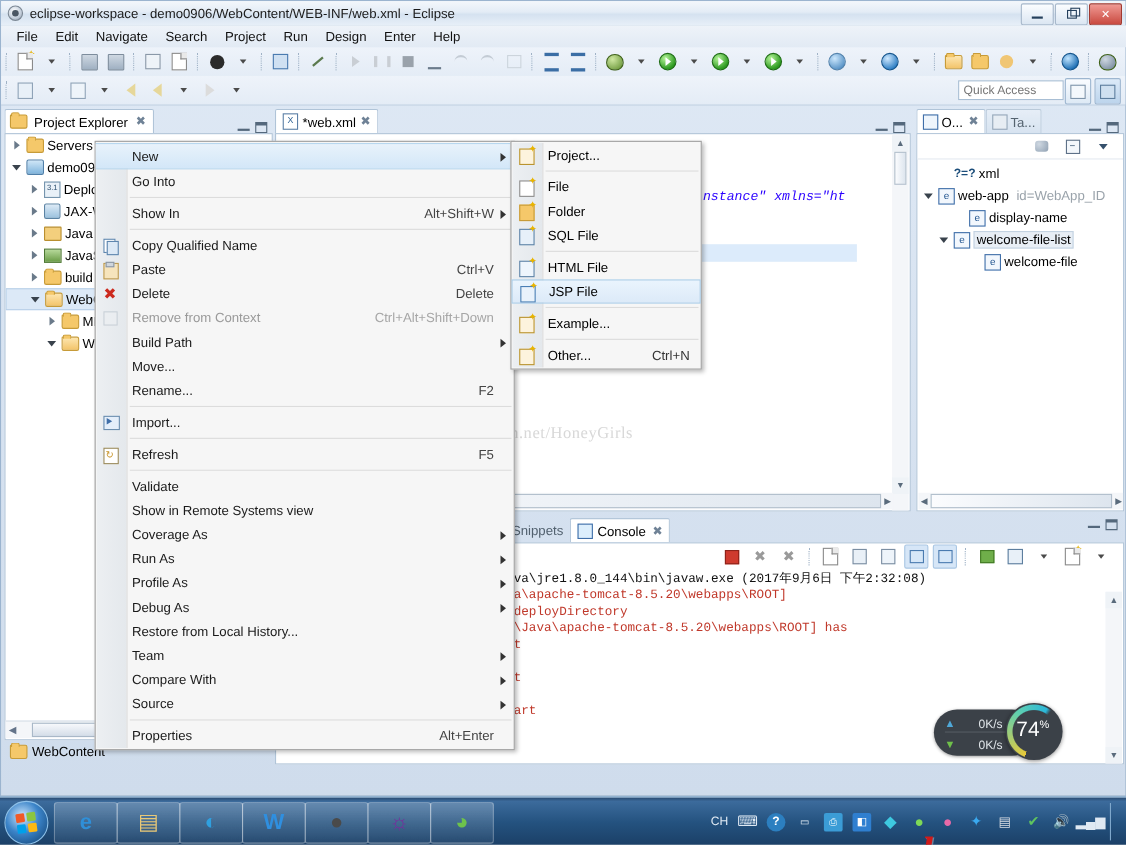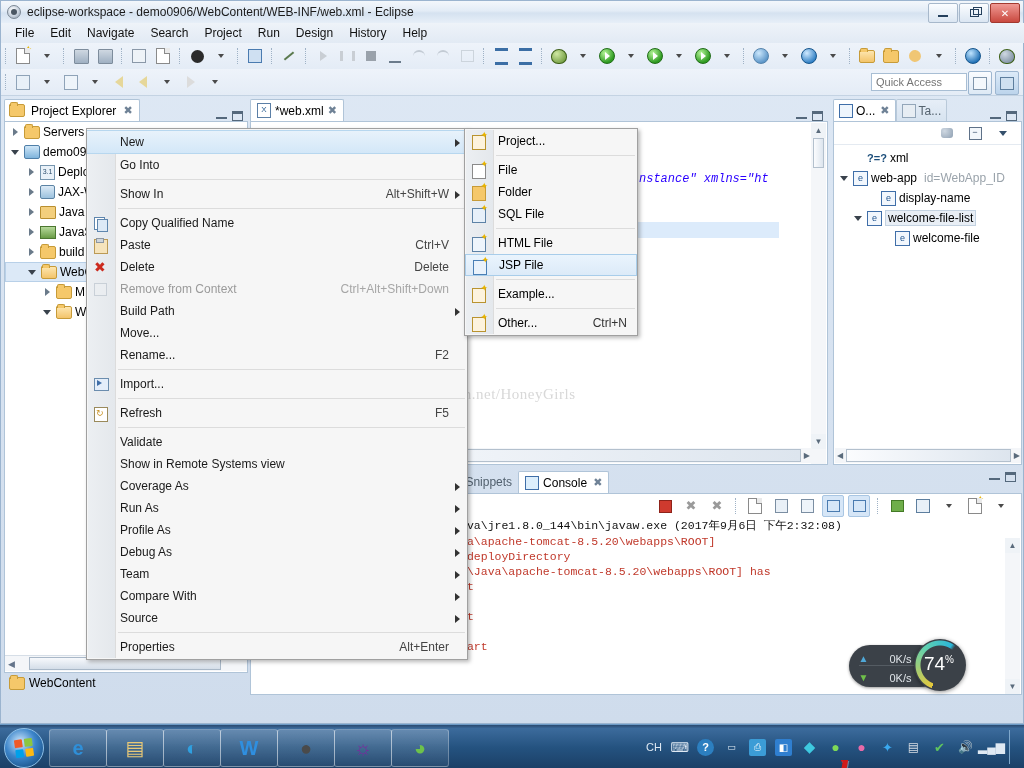--- a/index.html
+++ b/index.html
@@ -245,21 +245,21 @@
     </div>
 
     <div class="menubar" id="menubar">
         <div class="mi">File</div>
         <div class="mi">Edit</div>
         <div class="mi">Navigate</div>
         <div class="mi">Search</div>
         <div class="mi">Project</div>
         <div class="mi">Run</div>
         <div class="mi">Design</div>
-        <div class="mi">History</div>
+        <div class="mi">Enter</div>
         <div class="mi">Help</div>
       </div>
 
     <div class="toolbar row1">
       <span class="sep"></span>
       <span class="tbtn">
           <span class="ico ico-doc fold">
             <span class="star">✦</span>
           </span>
         </span>
@@ -788,20 +788,23 @@
           </div>
           <div class="cm-item">
             <span>Profile As</span>
             <span class="cm-sub"></span>
           </div>
           <div class="cm-item">
             <span>Debug As</span>
             <span class="cm-sub"></span>
           </div>
           <div class="cm-item">
+            <span>Restore from Local History...</span>
+          </div>
+          <div class="cm-item">
             <span>Team</span>
             <span class="cm-sub"></span>
           </div>
           <div class="cm-item">
             <span>Compare With</span>
             <span class="cm-sub"></span>
           </div>
           <div class="cm-item">
             <span>Source</span>
             <span class="cm-sub"></span>

